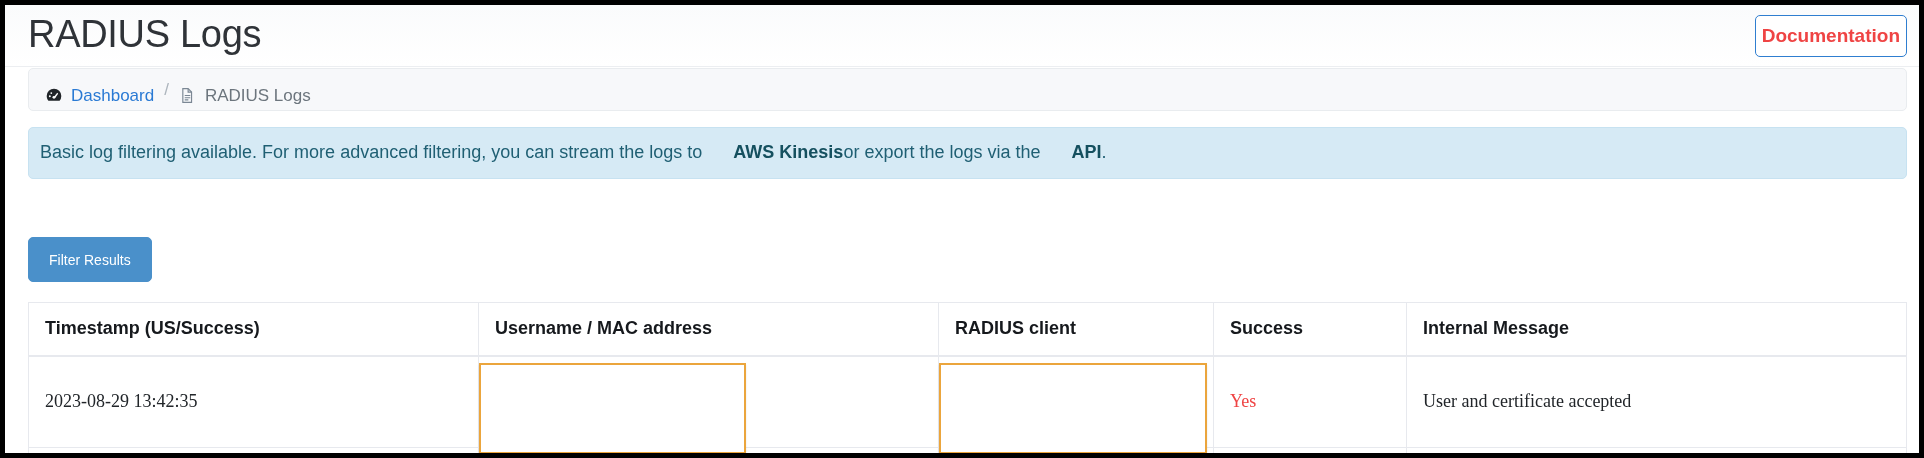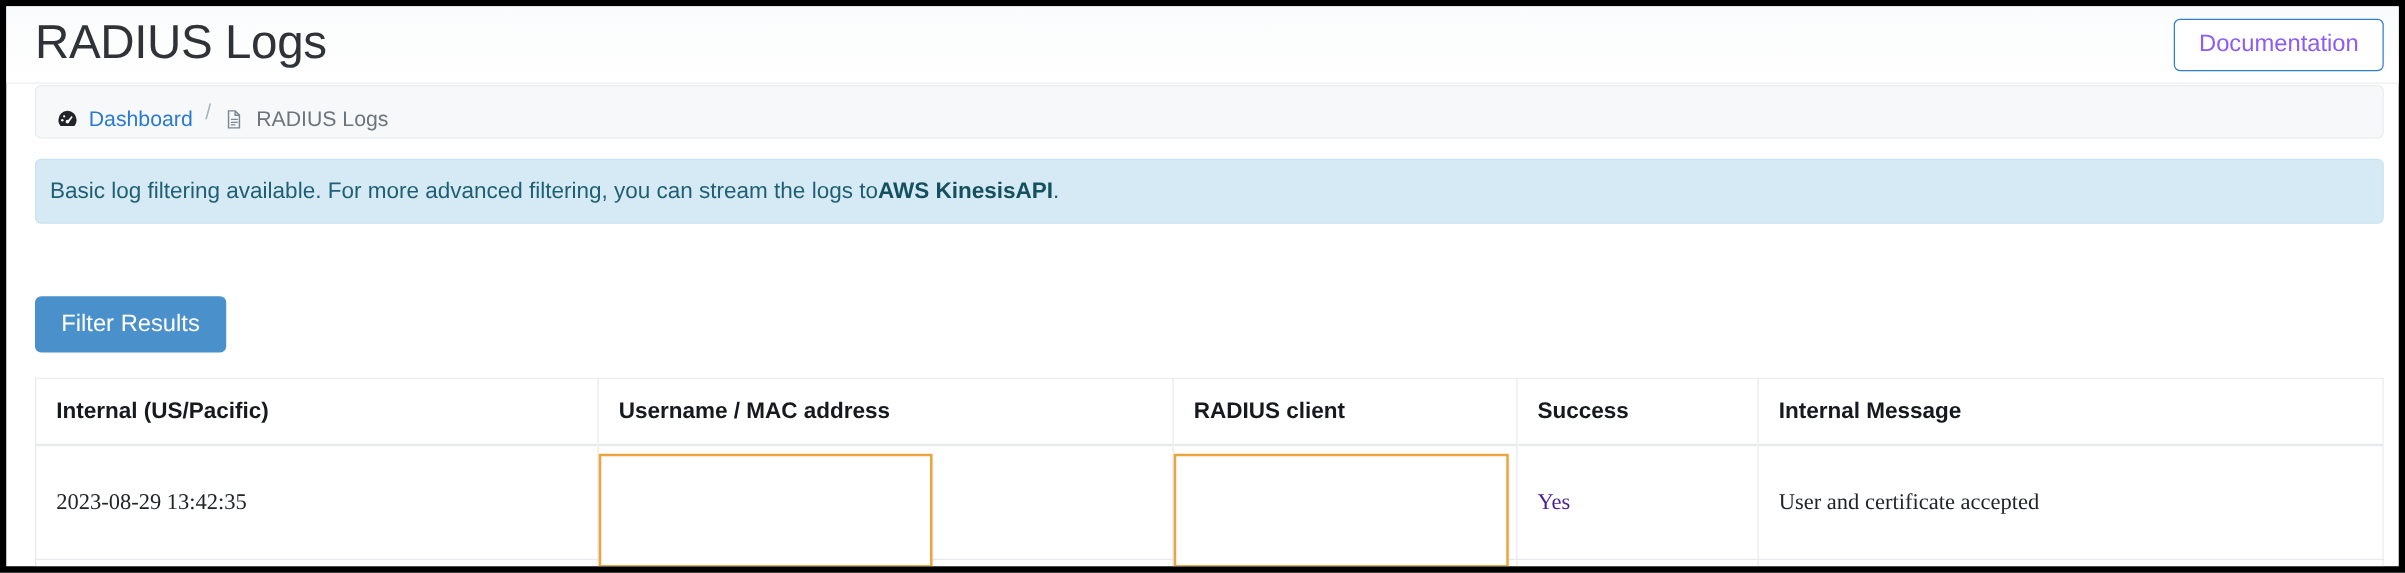--- a/index.html
+++ b/index.html
@@ -41,30 +41,30 @@
     color: #2f3338;
     letter-spacing: -0.3px;
     line-height: 46px;
     white-space: nowrap;
   }
   .doc-button {
     position: absolute;
     right: 12px;
     top: 10px;
     height: 42px;
-    padding: 0 19px;
+    padding: 0 6px;
     display: flex;
     align-items: center;
     justify-content: center;
     border: 1px solid #2f7ed0;
     border-radius: 5px;
     background: #ffffff;
-    color: #8b5cf6;
+    color: #ef4444;
     font-size: 19px;
-    font-weight: 400;
+    font-weight: 700;
     cursor: pointer;
     white-space: nowrap;
   }
 
   
   .breadcrumb-wrap {
     position: absolute;
     left: 23px;
     top: 63px;
     right: 12px;
@@ -109,37 +109,37 @@
     background: #d6eaf5;
     border: 1px solid #c7e2f1;
     border-radius: 5px;
     display: flex;
     align-items: center;
     padding: 0 11px;
     color: #1f5f73;
     font-size: 18px;
     line-height: 1.3;
   }
-  .alert-info b { font-weight: 700; color: #15505f; }
+  .alert-info b { font-weight: 700; color: #15505f; margin-left: 31px; }
 
   
   .filter-button {
     position: absolute;
     left: 23px;
     top: 232px;
     height: 45px;
     padding: 0 20px;
     display: flex;
     align-items: center;
     justify-content: center;
     background: #4a90ca;
     border: 1px solid #4a90ca;
     border-radius: 5px;
     color: #ffffff;
-    font-size: 19px;
+    font-size: 14px;
     cursor: pointer;
     white-space: nowrap;
   }
 
   
   .table-wrap {
     position: absolute;
     left: 23px;
     top: 297px;
     right: 12px;
@@ -190,21 +190,21 @@
     left: 0px;
     top: 6px;
     width: 267px;
     height: 91px;
     border: 2px solid #eba53c;
     background: #ffffff;
     box-shadow: 0 2px 2px rgba(0,0,0,0.10);
   }
   .hl-box.client { width: 268px; }
 
-  .success-yes { color: #4c1d95; }
+  .success-yes { color: #ef4444; }
 
   .value-text { display: inline-block; }
 </style>
 </head>
 <body>
 
 <div class="viewport">
 
   <div class="page-header">
     <div class="page-title">RADIUS Logs</div>
@@ -233,31 +233,32 @@
           <path stroke="#7b8794" stroke-width="1" d="M5.4 8h5.2M5.4 10.2h5.2M5.4 12.1h3.4"></path>
         </svg>
       </span>
       <span>RADIUS Logs</span>
     </span>
   </div>
 
   <div class="alert-info">
     <span>Basic log filtering available. For more advanced filtering, you can stream the logs to </span>
       <b>AWS Kinesis</b>
+      <span> or export the logs via the </span>
       <b>API</b>
       <span>.</span>
   </div>
 
   <div class="filter-button">Filter Results</div>
 
   <div class="table-wrap">
     <table class="logs">
       <thead>
         <tr>
-          <th class="col-ts">Internal (US/Pacific)</th>
+          <th class="col-ts">Timestamp (US/Success)</th>
           <th class="col-user">Username / MAC address</th>
           <th class="col-client">RADIUS client</th>
           <th class="col-success">Success</th>
           <th class="col-msg">Internal Message</th>
         </tr>
       </thead>
       <tbody>
         <tr>
           <td class="col-ts">
             <span class="value-text">2023-08-29 13:42:35</span>

